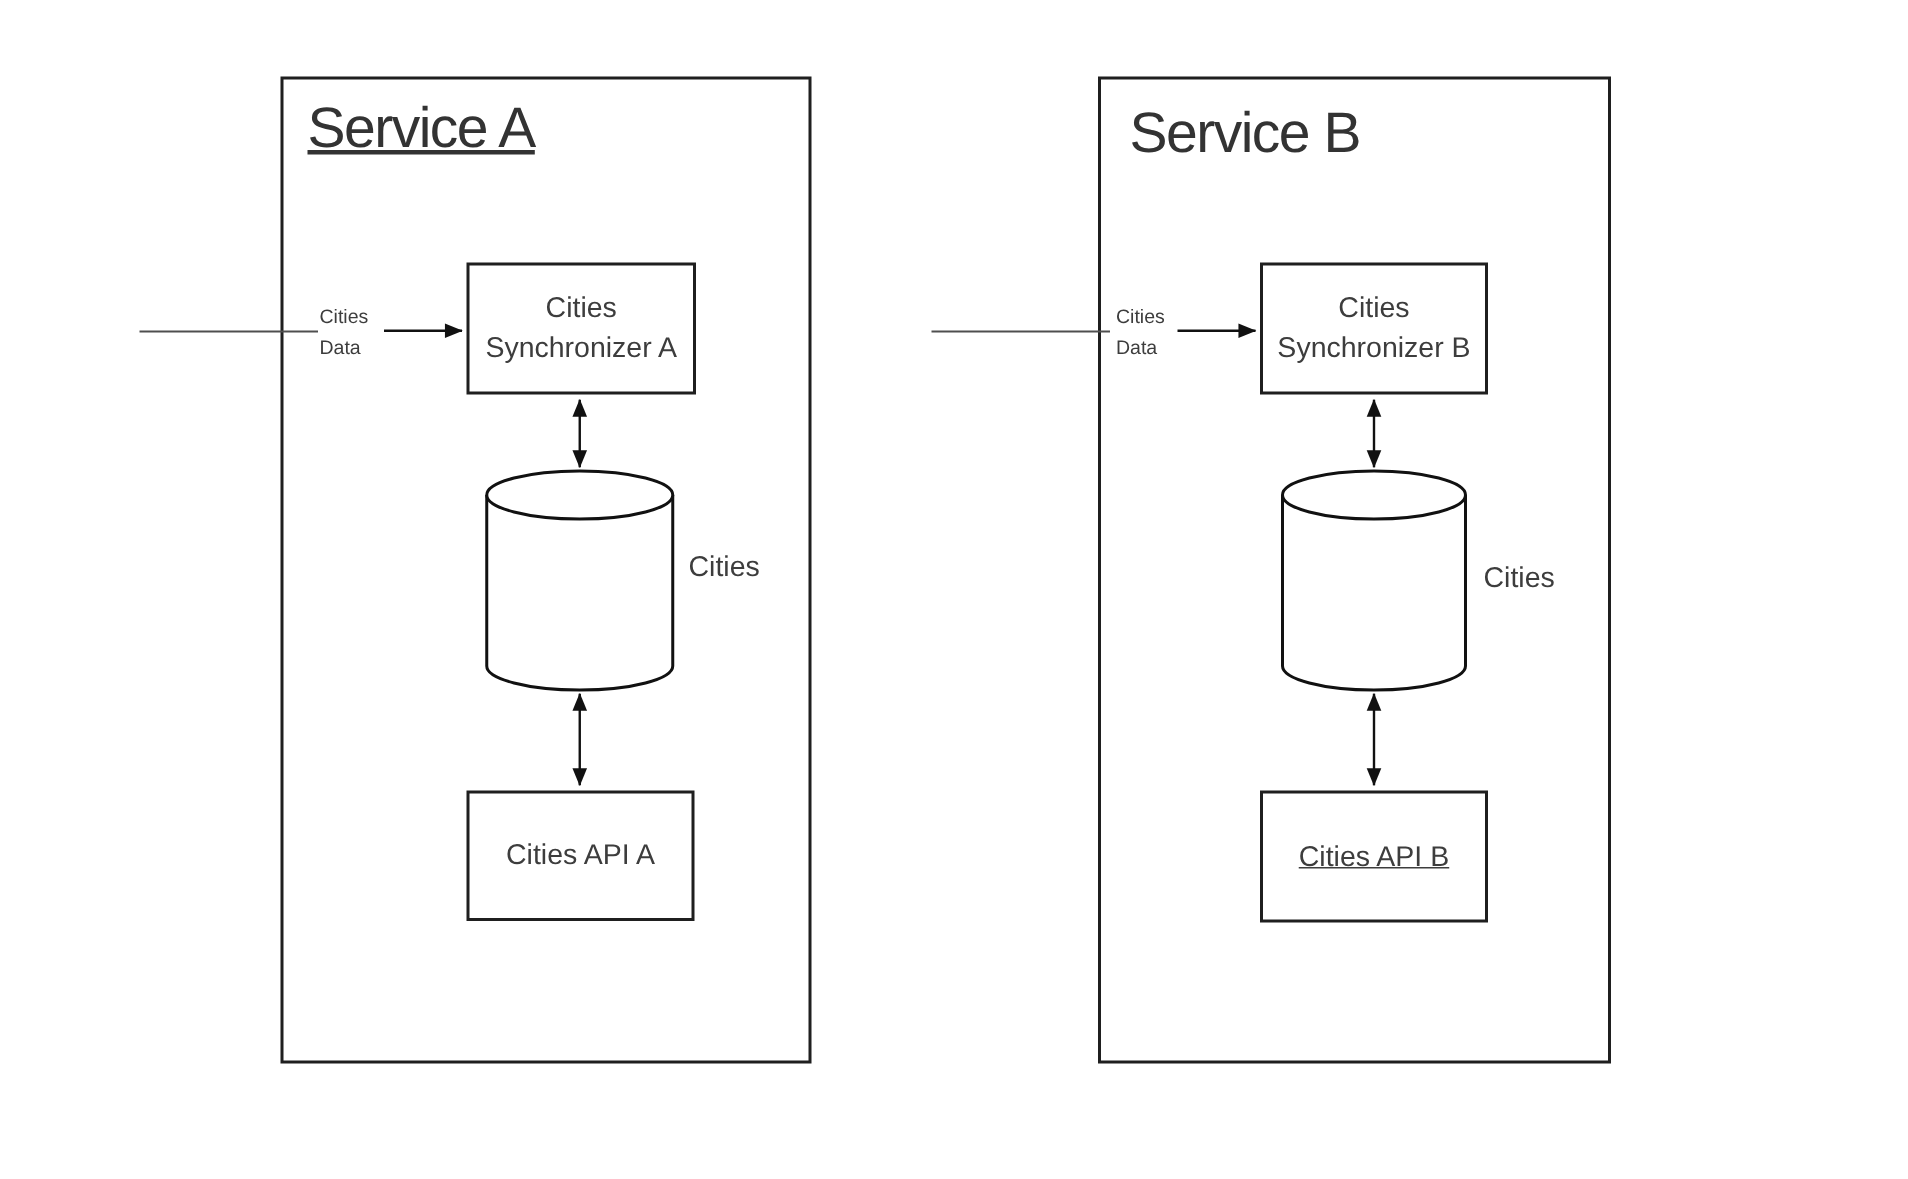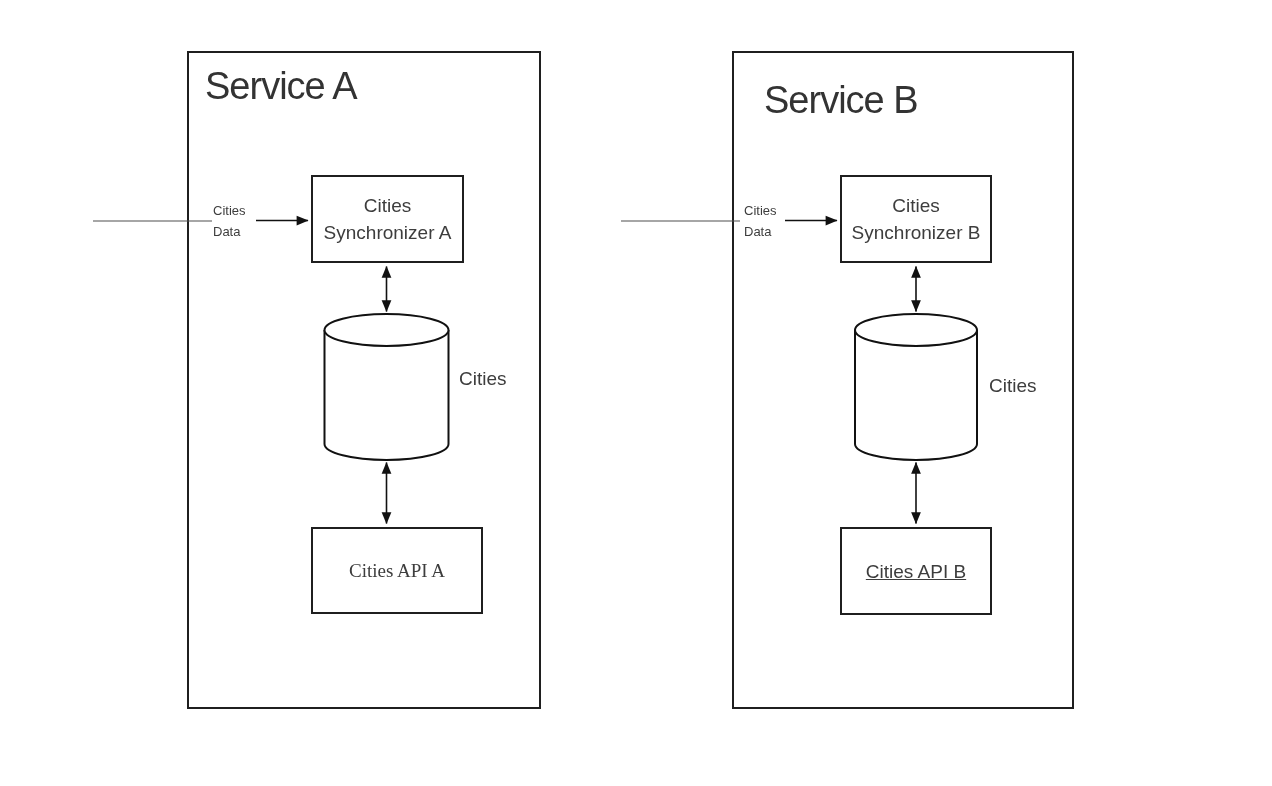--- a/index.html
+++ b/index.html
@@ -24,39 +24,39 @@
   .panel-a { left: 187px; top: 51px; width: 354px; height: 658px; }
   .panel-b { left: 732px; top: 51px; width: 342px; height: 658px; }
   .panel-title {
     position: absolute;
     font-size: 38px;
     letter-spacing: -1px;
     color: #333333;
     white-space: nowrap;
     line-height: 1.1;
   }
-  .title-a { left: 205px; top: 66px; }
+  .title-a { left: 205px; top: 66px; text-decoration: underline; }
   .title-b { left: 750px; top: 66px; }
   .node {
     position: absolute;
     border: 2px solid #1f1f1f;
     background: #ffffff;
     box-sizing: border-box;
     display: flex;
     flex-direction: column;
     align-items: center;
     justify-content: center;
     text-align: center;
     font-size: 19px;
     line-height: 27px;
     color: #3d3d3d;
   }
   .sync-a { left: 311px; top: 175px; width: 153px; height: 88px; }
   .sync-b { left: 840px; top: 175px; width: 152px; height: 88px; }
-  .api-a  { left: 311px; top: 527px; width: 172px; height: 87px; font-family: Liberation Serif, serif; }
+  .api-a  { left: 311px; top: 527px; width: 152px; height: 87px; }
   .api-b  { left: 840px; top: 527px; width: 152px; height: 88px; text-decoration: underline; }
   .db-label {
     position: absolute;
     font-size: 19px;
     color: #3d3d3d;
     white-space: nowrap;
   }
   .db-label-a { left: 459px; top: 368px; }
   .db-label-b { left: 989px; top: 375px; }
   .input-label {
@@ -77,21 +77,21 @@
 </style>
 </head>
 <body>
 
 <div class="canvas">
 
   <section class="panel panel-a"></section>
   <h1 class="panel-title title-a" style="margin:0;font-weight:400;">Service A</h1>
 
   <section class="panel panel-b"></section>
-  <h1 class="panel-title title-b" style="margin:14px;font-weight:400;">Service B</h1>
+  <h1 class="panel-title title-b" style="margin:3px;font-weight:400;">Service B</h1>
 
   <div class="node sync-a">
     <span>Cities</span>
     <span>Synchronizer A</span>
   </div>
   <div class="node api-a">
     <span>Cities API A</span>
   </div>
   <div class="db-label db-label-a">Cities</div>
   <div class="input-label input-label-a">

